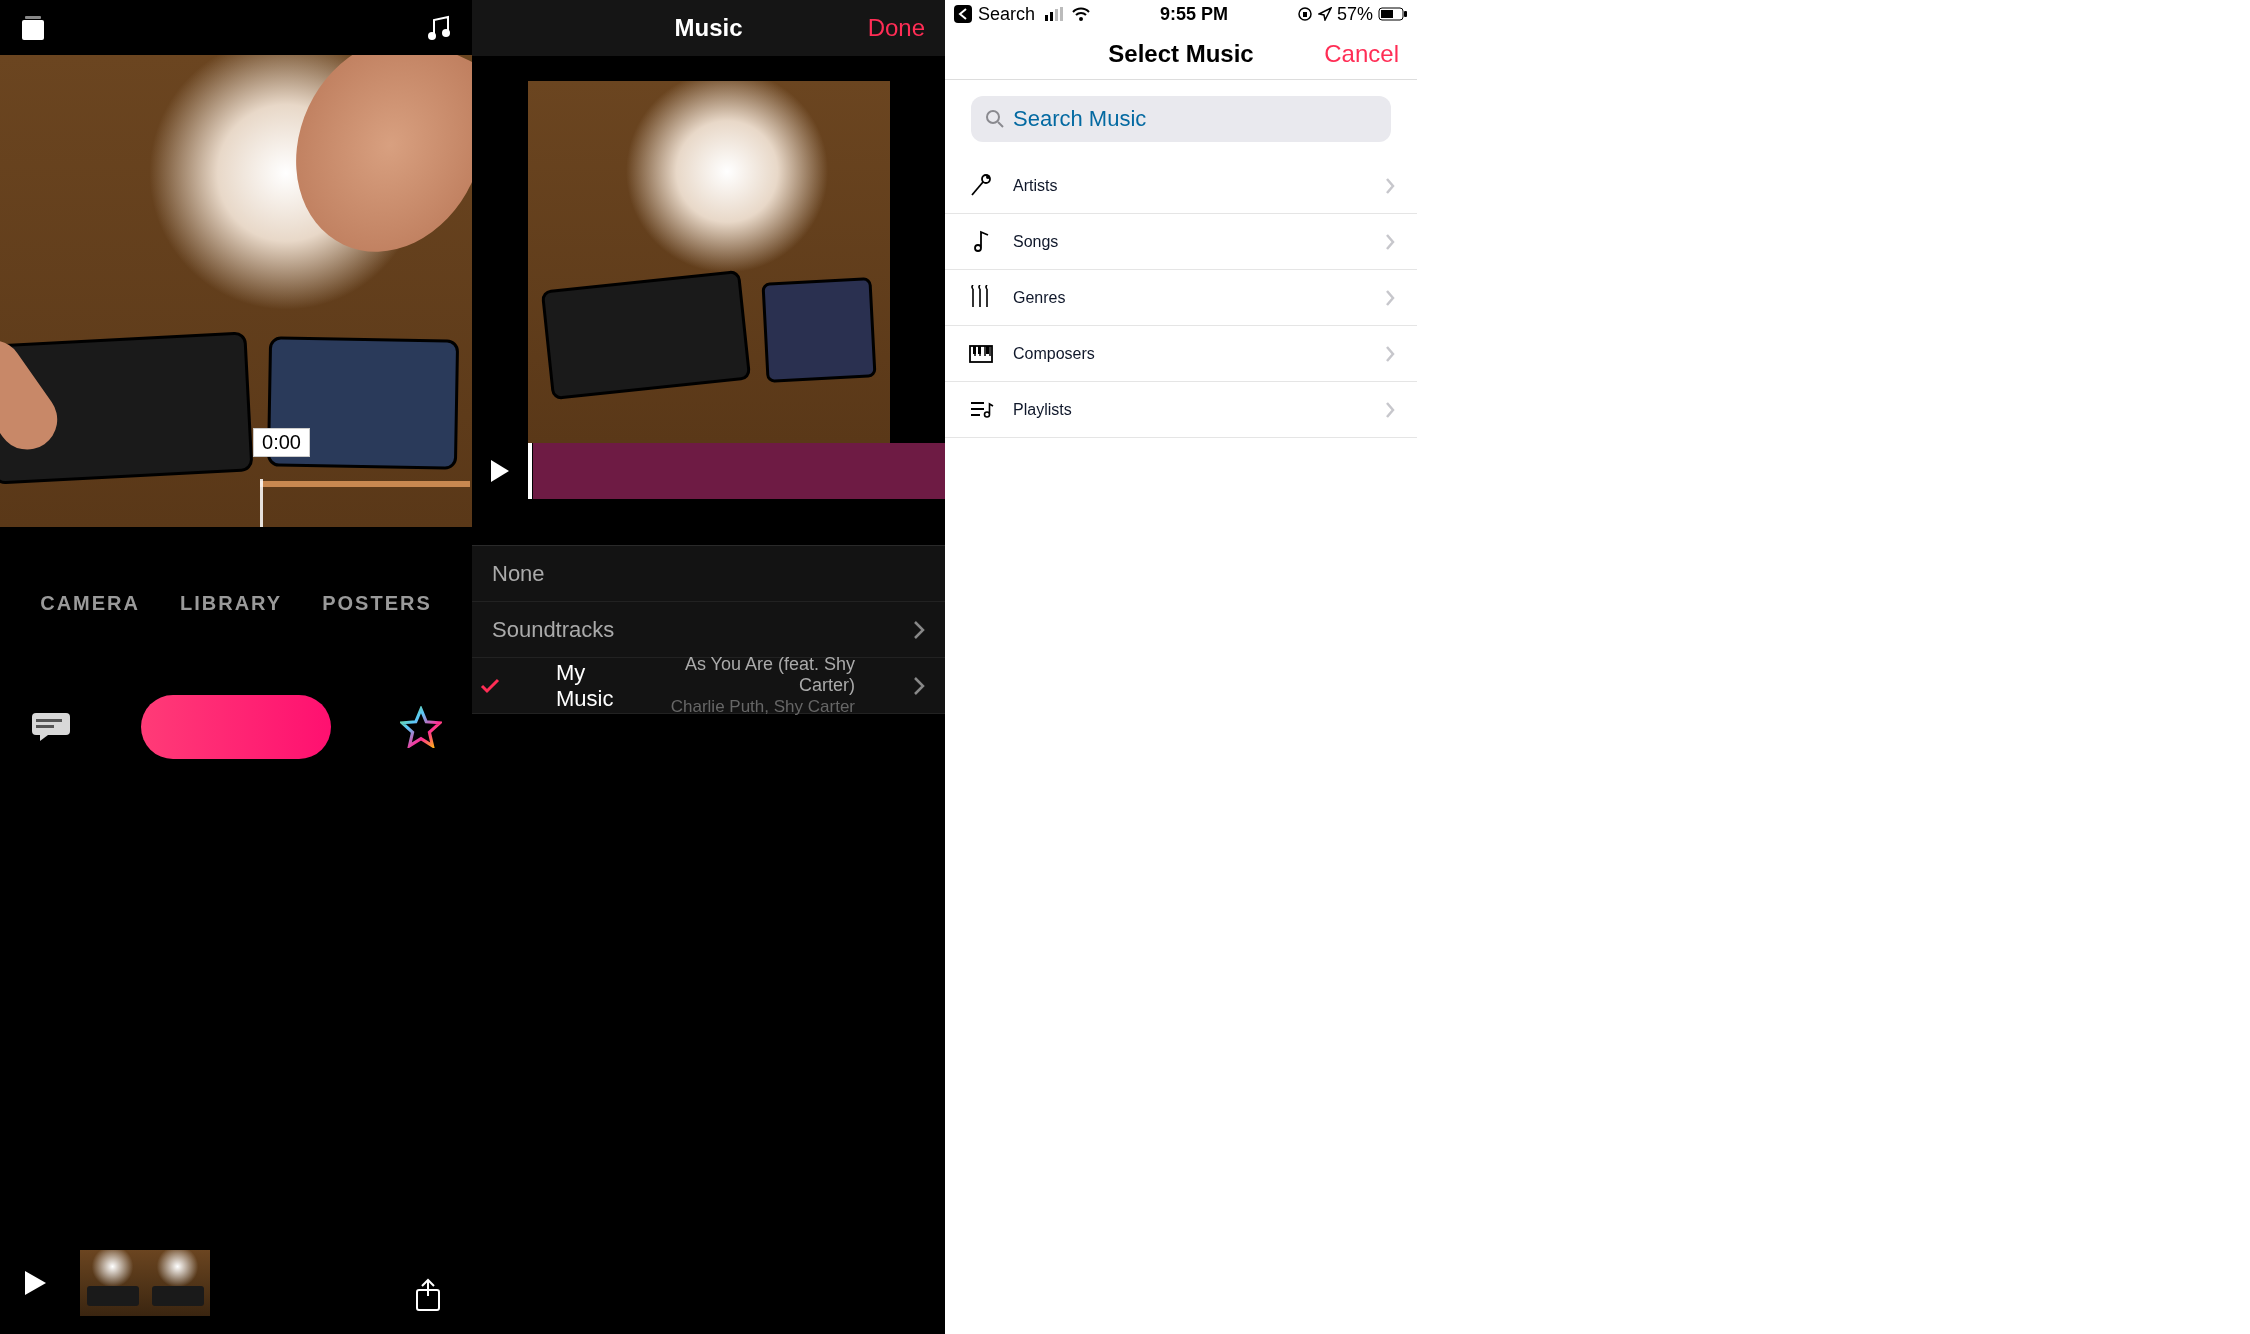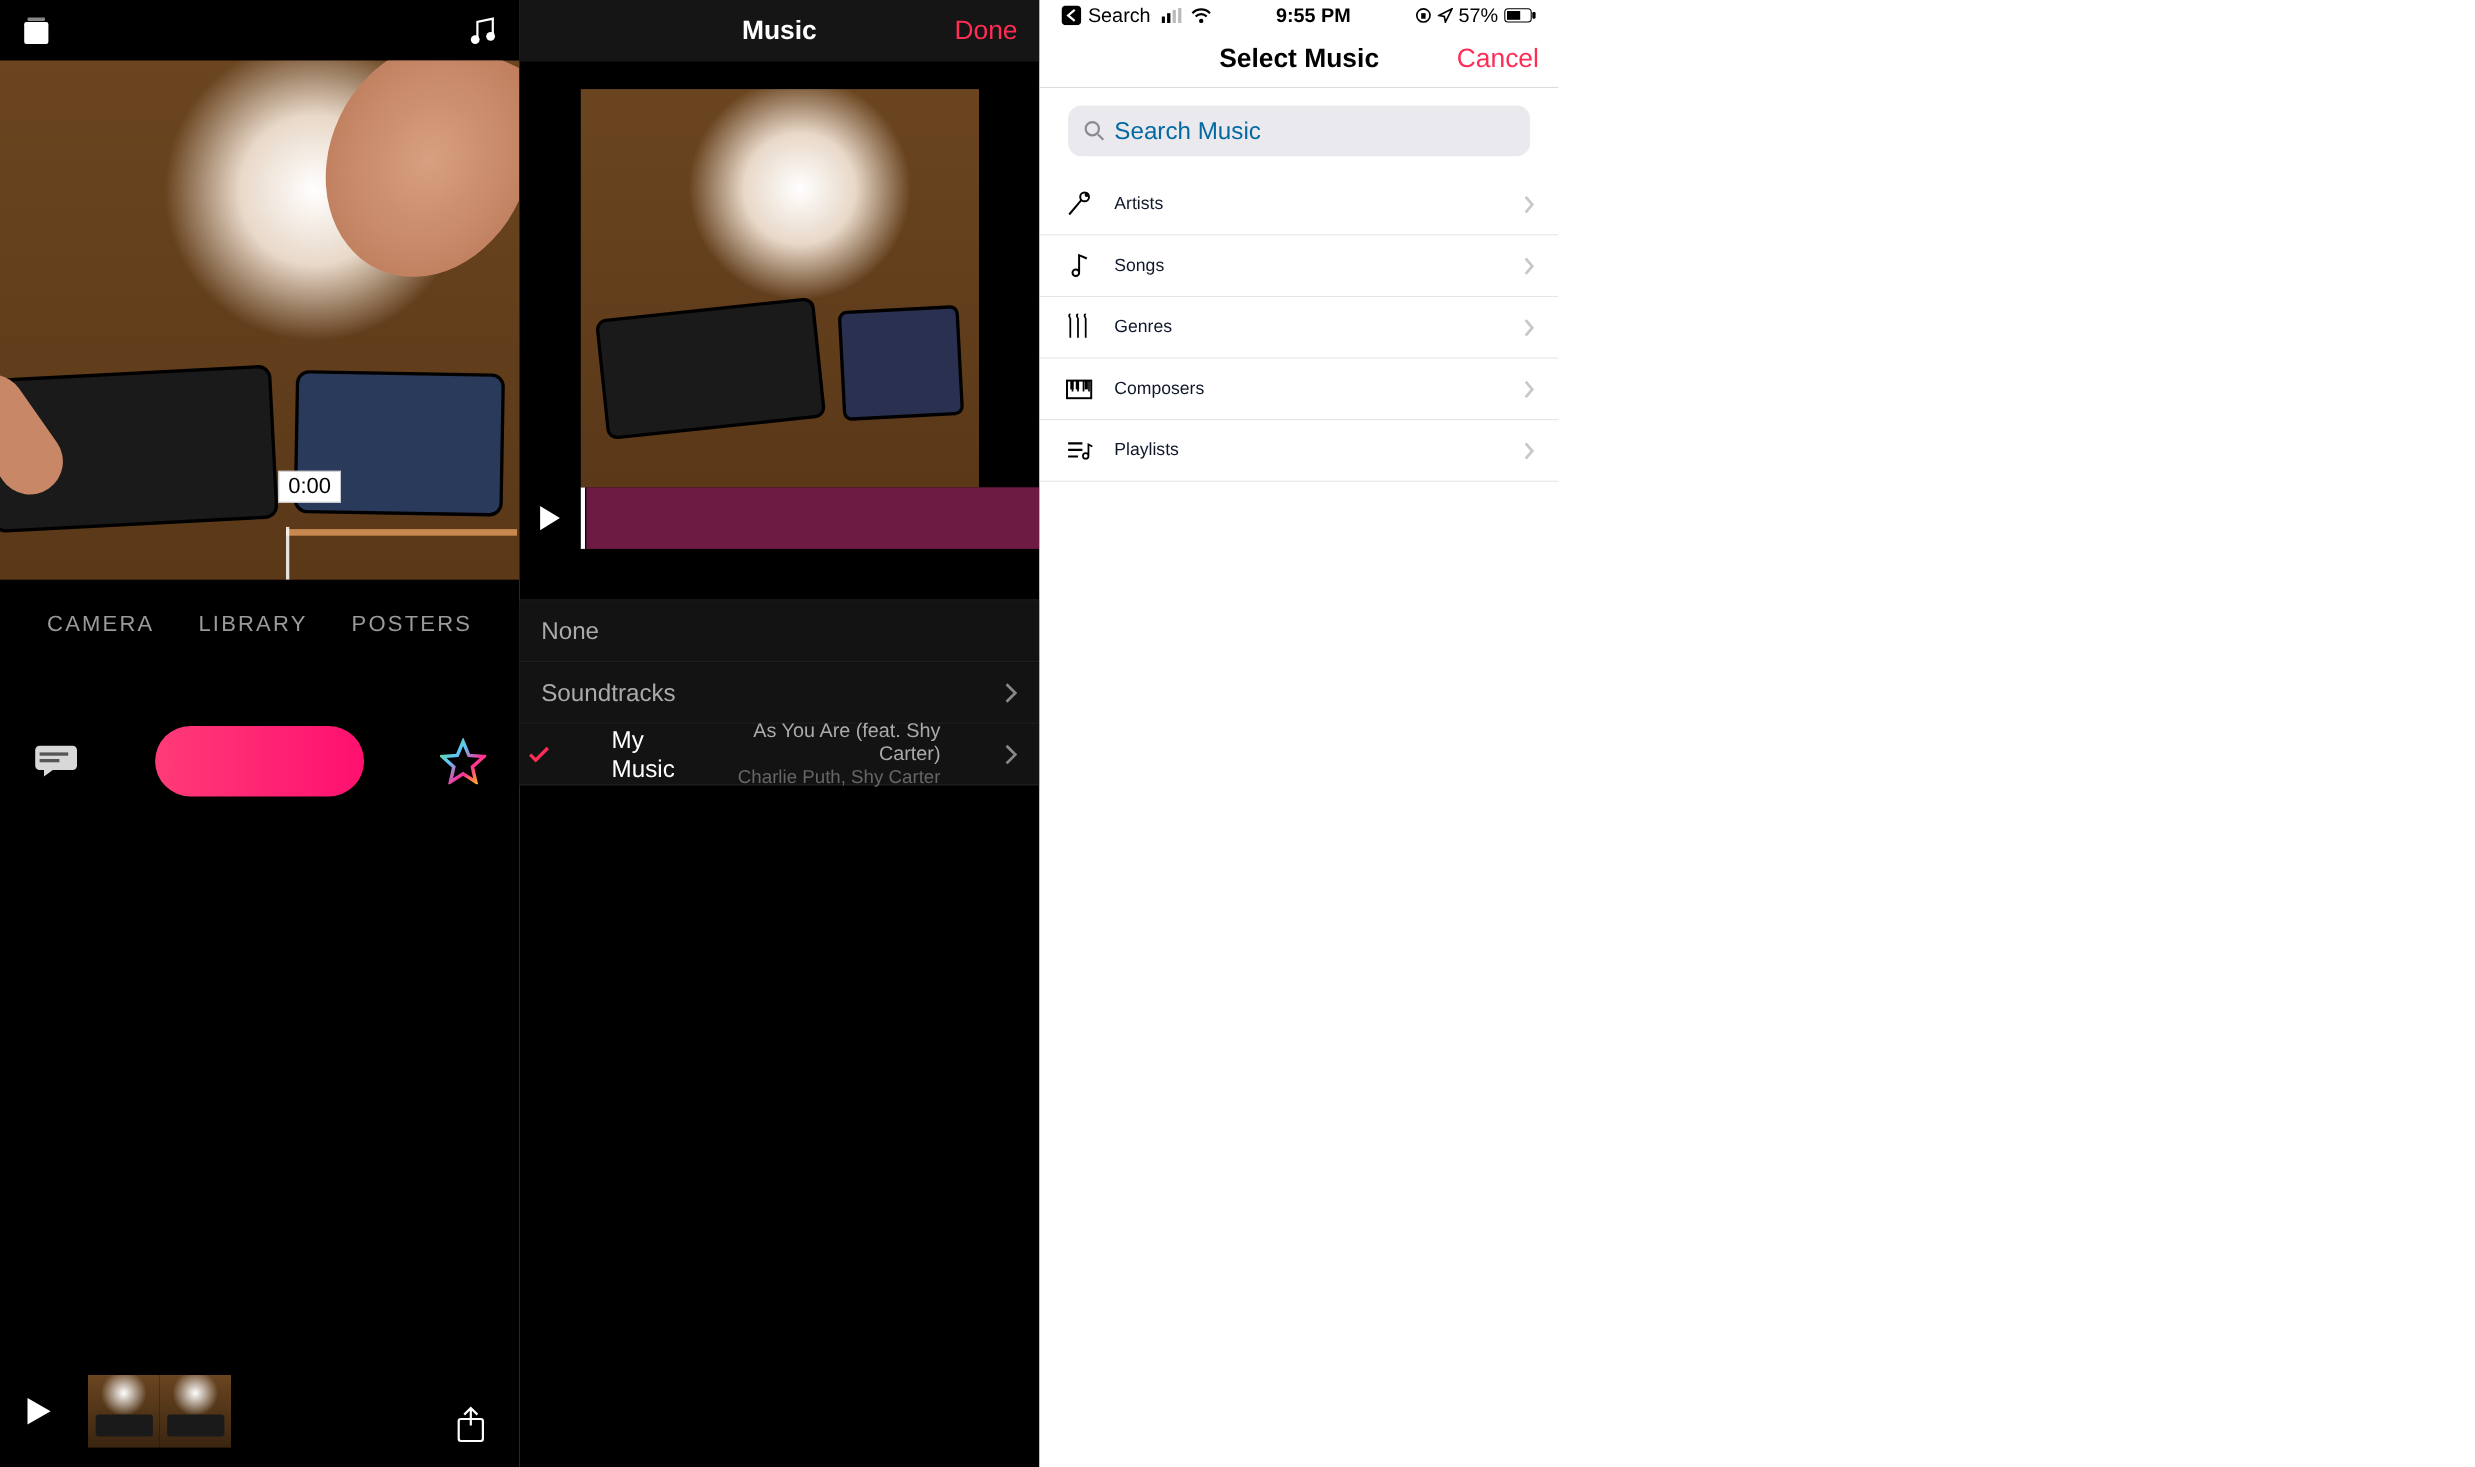--- a/index.html
+++ b/index.html
@@ -15,21 +15,21 @@
 .phones-row { position: absolute; top: 60%; width: 100%; height: 30%; display: flex; gap: 18px; padding-left: 0; }
 .phone { background: #1a1a1a; border-radius: 12px; border: 3px solid #000; flex: 0 0 auto; position: relative; }
 .phone.a { width: 260px; height: 140px; transform: rotate(-3deg); margin-left: -10px; }
 .phone.b { width: 190px; height: 130px; background: #2a3a5a; transform: rotate(1deg); }
 .hand { position: absolute; width: 180px; height: 220px; background: radial-gradient(#d8a080, #b87555); border-radius: 50% 30% 50% 50%; top: -20px; right: 40px; transform: rotate(25deg); }
 .finger { position: absolute; width: 60px; height: 120px; background: #c88868; border-radius: 30px; top: 280px; left: -20px; transform: rotate(-35deg); }
 .p1-time-badge { position: absolute; right: 210px; bottom: 70px; background: #fff; color: #000; padding: 2px 8px; font-size: 20px; border: 1px solid #ccc; }
 .p1-timeline-bar { position: absolute; left: 50%; bottom: 40px; width: 210px; height: 6px; background: #c88850; }
 .p1-playhead { position: absolute; left: 50%; bottom: 0; width: 3px; height: 48px; background: rgba(255,255,255,0.85); }
 .p1-tabs { display: flex; justify-content: center; gap: 40px; padding: 30px 0; }
-.p1-tab { color: #9a9a9a; font-size: 20px; letter-spacing: 2px; font-weight: 400; cursor: pointer; }
+.p1-tab { color: #9a9a9a; font-size: 20px; letter-spacing: 2px; font-weight: 700; cursor: pointer; margin-top: 35px; }
 .p1-controls { display: flex; justify-content: space-between; align-items: center; padding: 50px 30px 30px; }
 .record-btn { width: 190px; height: 64px; background: linear-gradient(90deg, #ff3b77, #ff1070); border-radius: 32px; cursor: pointer; }
 .p1-bottom { position: absolute; bottom: 0; left: 0; right: 0; display: flex; align-items: center; padding: 18px 20px; gap: 20px; }
 .thumb-strip { display: flex; width: 130px; height: 66px; margin-left: 10px; }
 .thumb { flex: 1; background: radial-gradient(circle at 50% 25%, #fff 0%, transparent 35%), linear-gradient(#6b4520, #3a2510); position: relative; }
 .thumb::after { content:''; position:absolute; left:10%; right:10%; bottom:15%; height:30%; background:#1a1a1a; border-radius:3px; }
 .share-btn { position: absolute; right: 30px; bottom: 22px; }
 
 
 .p2-header { height: 56px; background: #151515; display: flex; align-items: center; justify-content: center; position: relative; }
@@ -48,21 +48,21 @@
 .p2-list { border-top: 1px solid #2a2a2a; }
 .p2-row { display: flex; align-items: center; padding: 0 20px; height: 56px; border-bottom: 1px solid #222; background: #131313; cursor: pointer; position: relative; }
 .p2-row-label { color: #aaa; font-size: 22px; flex: 1; }
 .p2-chevron { color: #777; font-size: 22px; }
 .p2-check { color: #ff2d55; font-size: 22px; margin-right: 10px; margin-left: -12px;}
 .p2-row.my { padding-left: 20px; gap: 46px; }
 .p2-row-sub { text-align: right; color: #aaa; font-size: 18px; line-height: 1.2; margin-right: 12px; }
 .p2-row-sub .artist { color: #666; font-size: 17px; }
 
 
-.p3-statusbar { height: 28px; display: flex; align-items: center; justify-content: space-between; padding: 0 20px; font-size: 18px; }
+.p3-statusbar { height: 28px; display: flex; align-items: center; justify-content: space-between; padding: 0 9px; font-size: 18px; }
 .p3-status-left { display: flex; align-items: center; gap: 6px; }
 .p3-header { height: 52px; display: flex; align-items: center; justify-content: center; position: relative; border-bottom: 1px solid #ddd; }
 .p3-title { font-size: 24px; font-weight: 600; }
 .p3-cancel { position: absolute; right: 18px; color: #ff2d55; font-size: 24px; cursor: pointer; }
 .p3-search-wrap { padding: 16px 26px; }
 .p3-search { background: #e9e9ee; border-radius: 12px; height: 46px; display: flex; align-items: center; padding: 0 14px; gap: 8px; color: #0369a1; font-size: 22px; cursor: text; }
 .p3-list { }
 .p3-item { display: flex; align-items: center; padding: 0 22px 0 16px; height: 56px; border-bottom: 1px solid #e5e5e5; cursor: pointer; }
 .p3-icon { width: 40px; display: flex; justify-content: center; align-items: center; margin-right: 12px; }
 .p3-label { flex: 1; font-size: 16px; color: #0f172a; }

